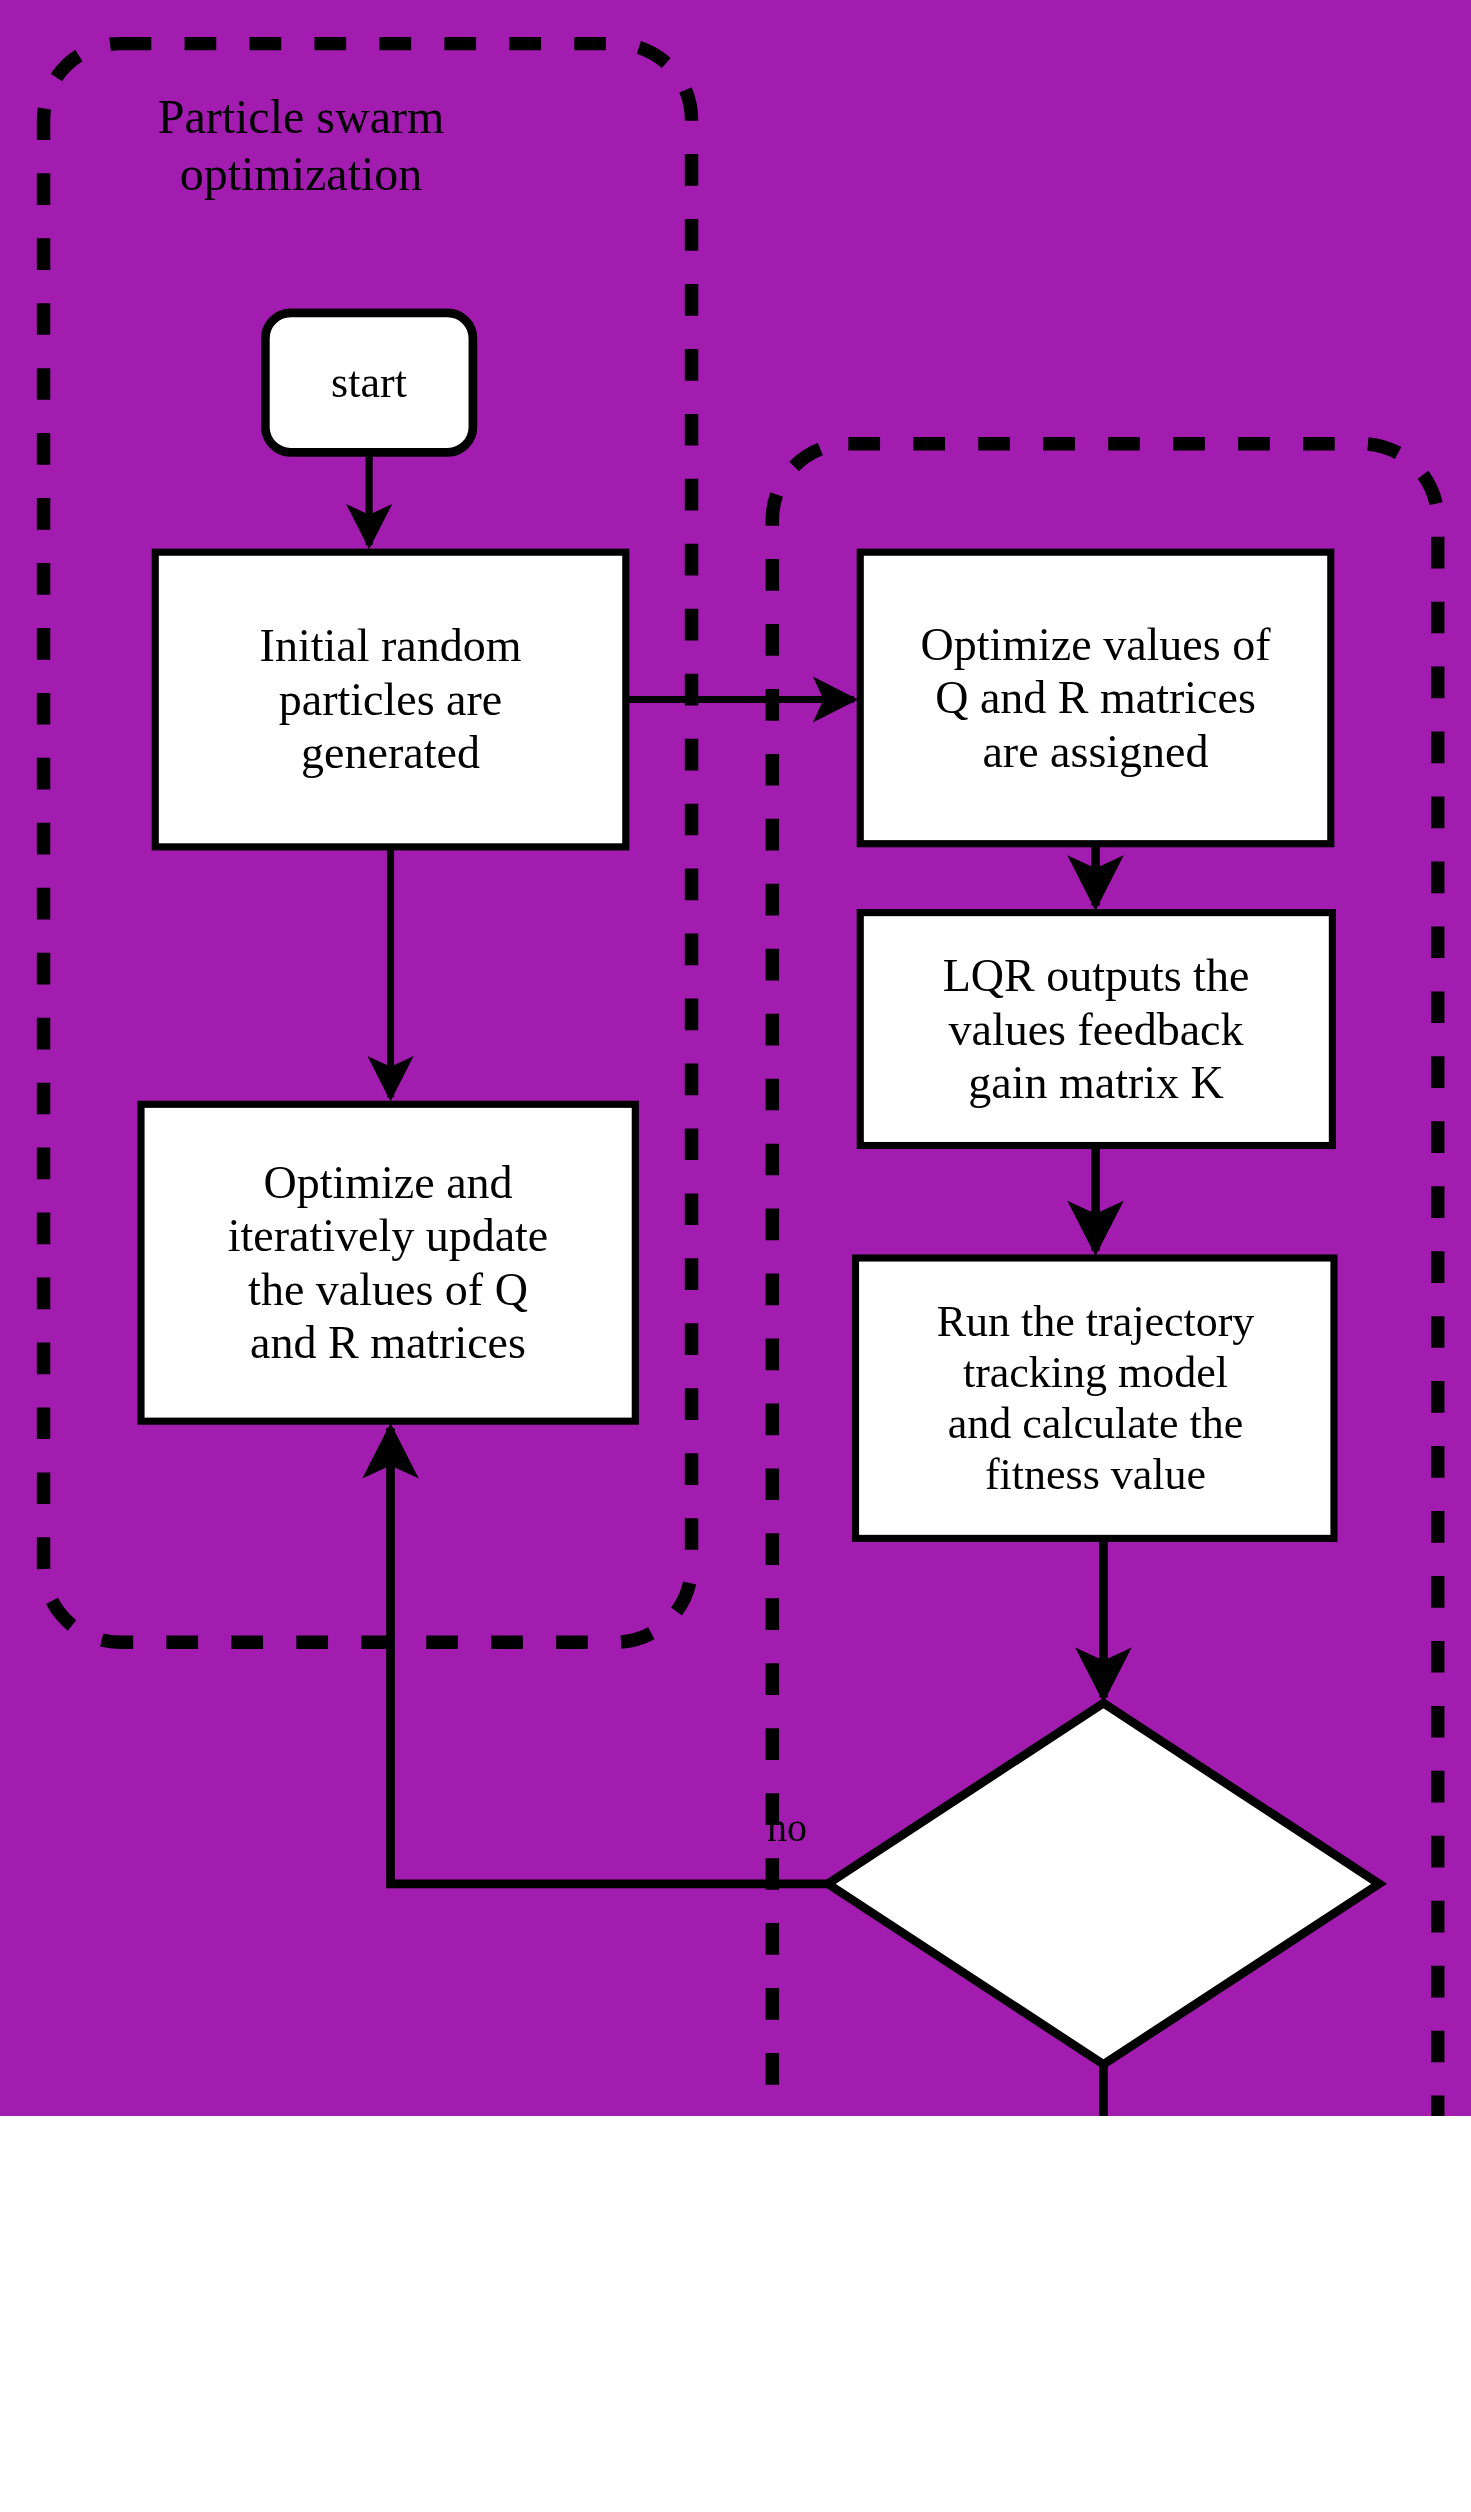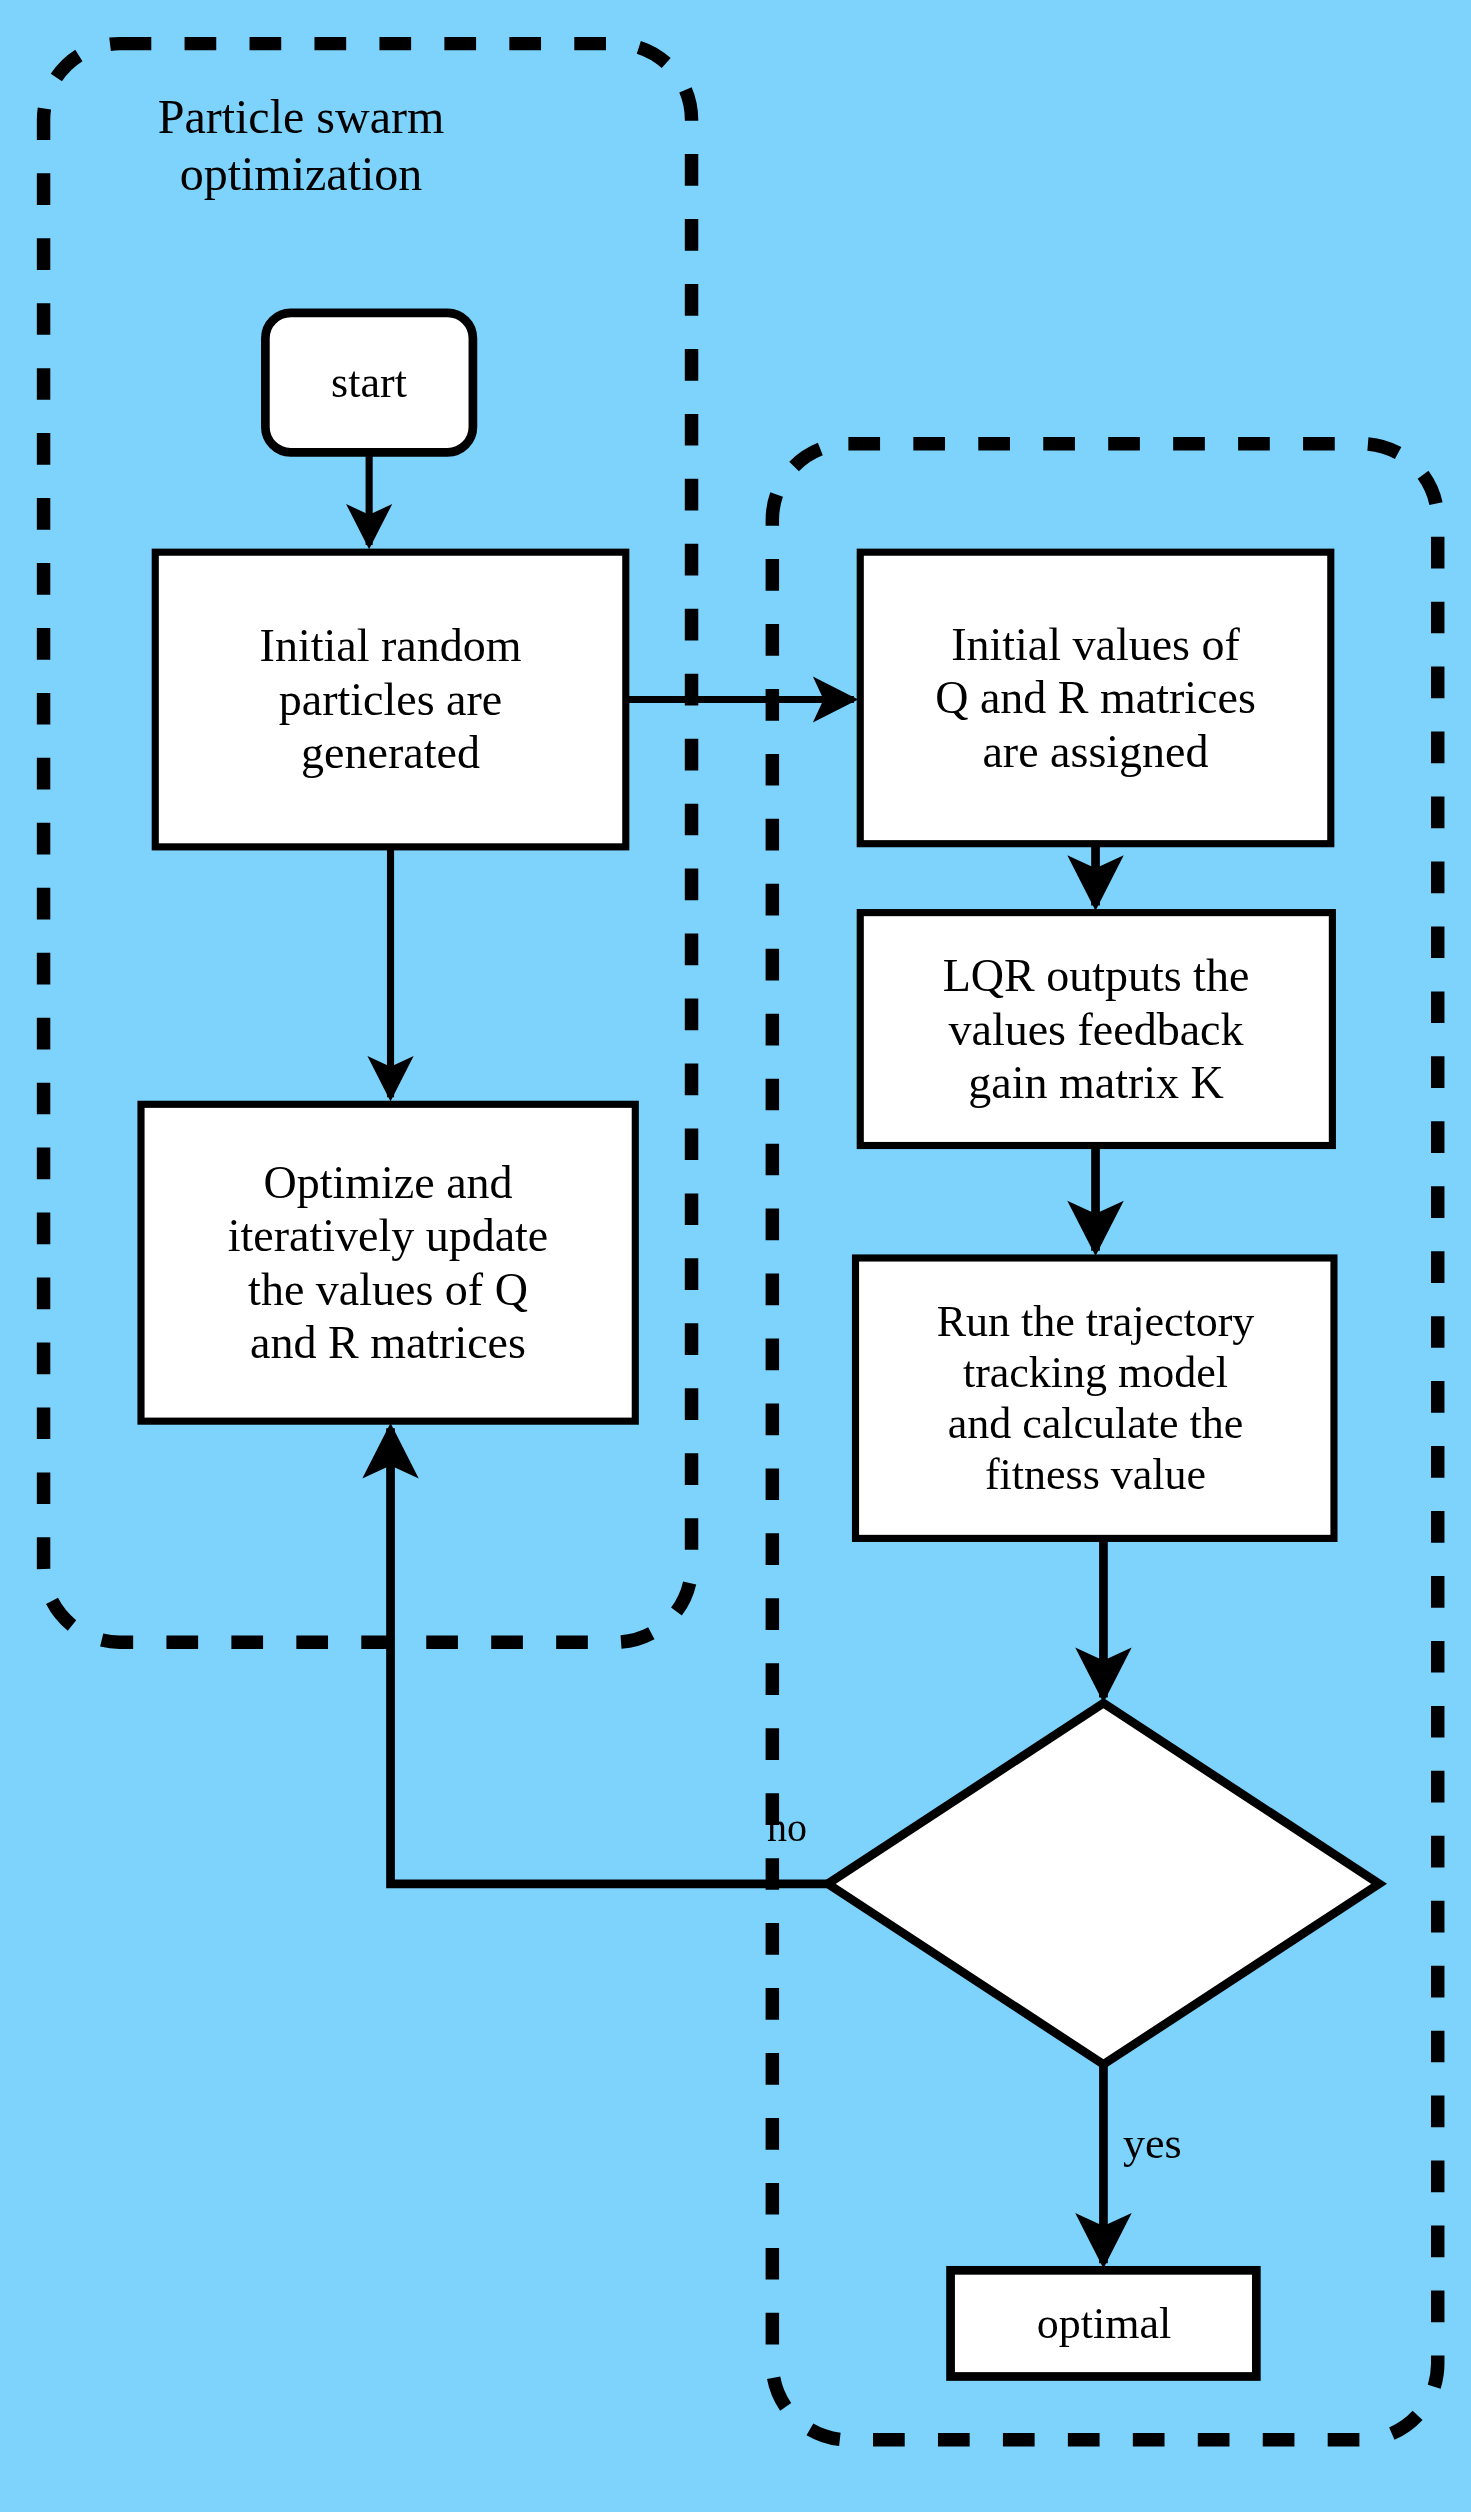--- a/index.html
+++ b/index.html
@@ -7,22 +7,22 @@
     margin: 0;
     padding: 0;
     background: #ffffff;
   }
   body {
     font-family: "Liberation Serif", "DejaVu Serif", serif;
   }
   #canvas {
     position: relative;
     width: 1471px;
-    height: 2512px;
-    background: #7dd3fc;
+    height: 2116px;
+    background: #a21caf;
     overflow: hidden;
   }
   #flow-svg {
     position: absolute;
     top: 0;
     left: 0;
     width: 1471px;
     height: 2512px;
   }
   .node-text {
@@ -118,21 +118,21 @@
 particles are
 generated</div>
 
   <div class="node-text" id="start-text">start</div>
 
   <div class="node-text" id="optimize-text">Optimize and
 iteratively update
 the values of Q
 and R matrices</div>
 
-  <div class="node-text" id="init-qr-text">Initial values of
+  <div class="node-text" id="init-qr-text">Optimize values of
 Q and R matrices
 are assigned</div>
 
   <div class="node-text" id="lqr-text">LQR outputs the
 values feedback
 gain matrix K</div>
 
   <div class="node-text" id="run-model-text">Run the trajectory
 tracking model
 and calculate the

